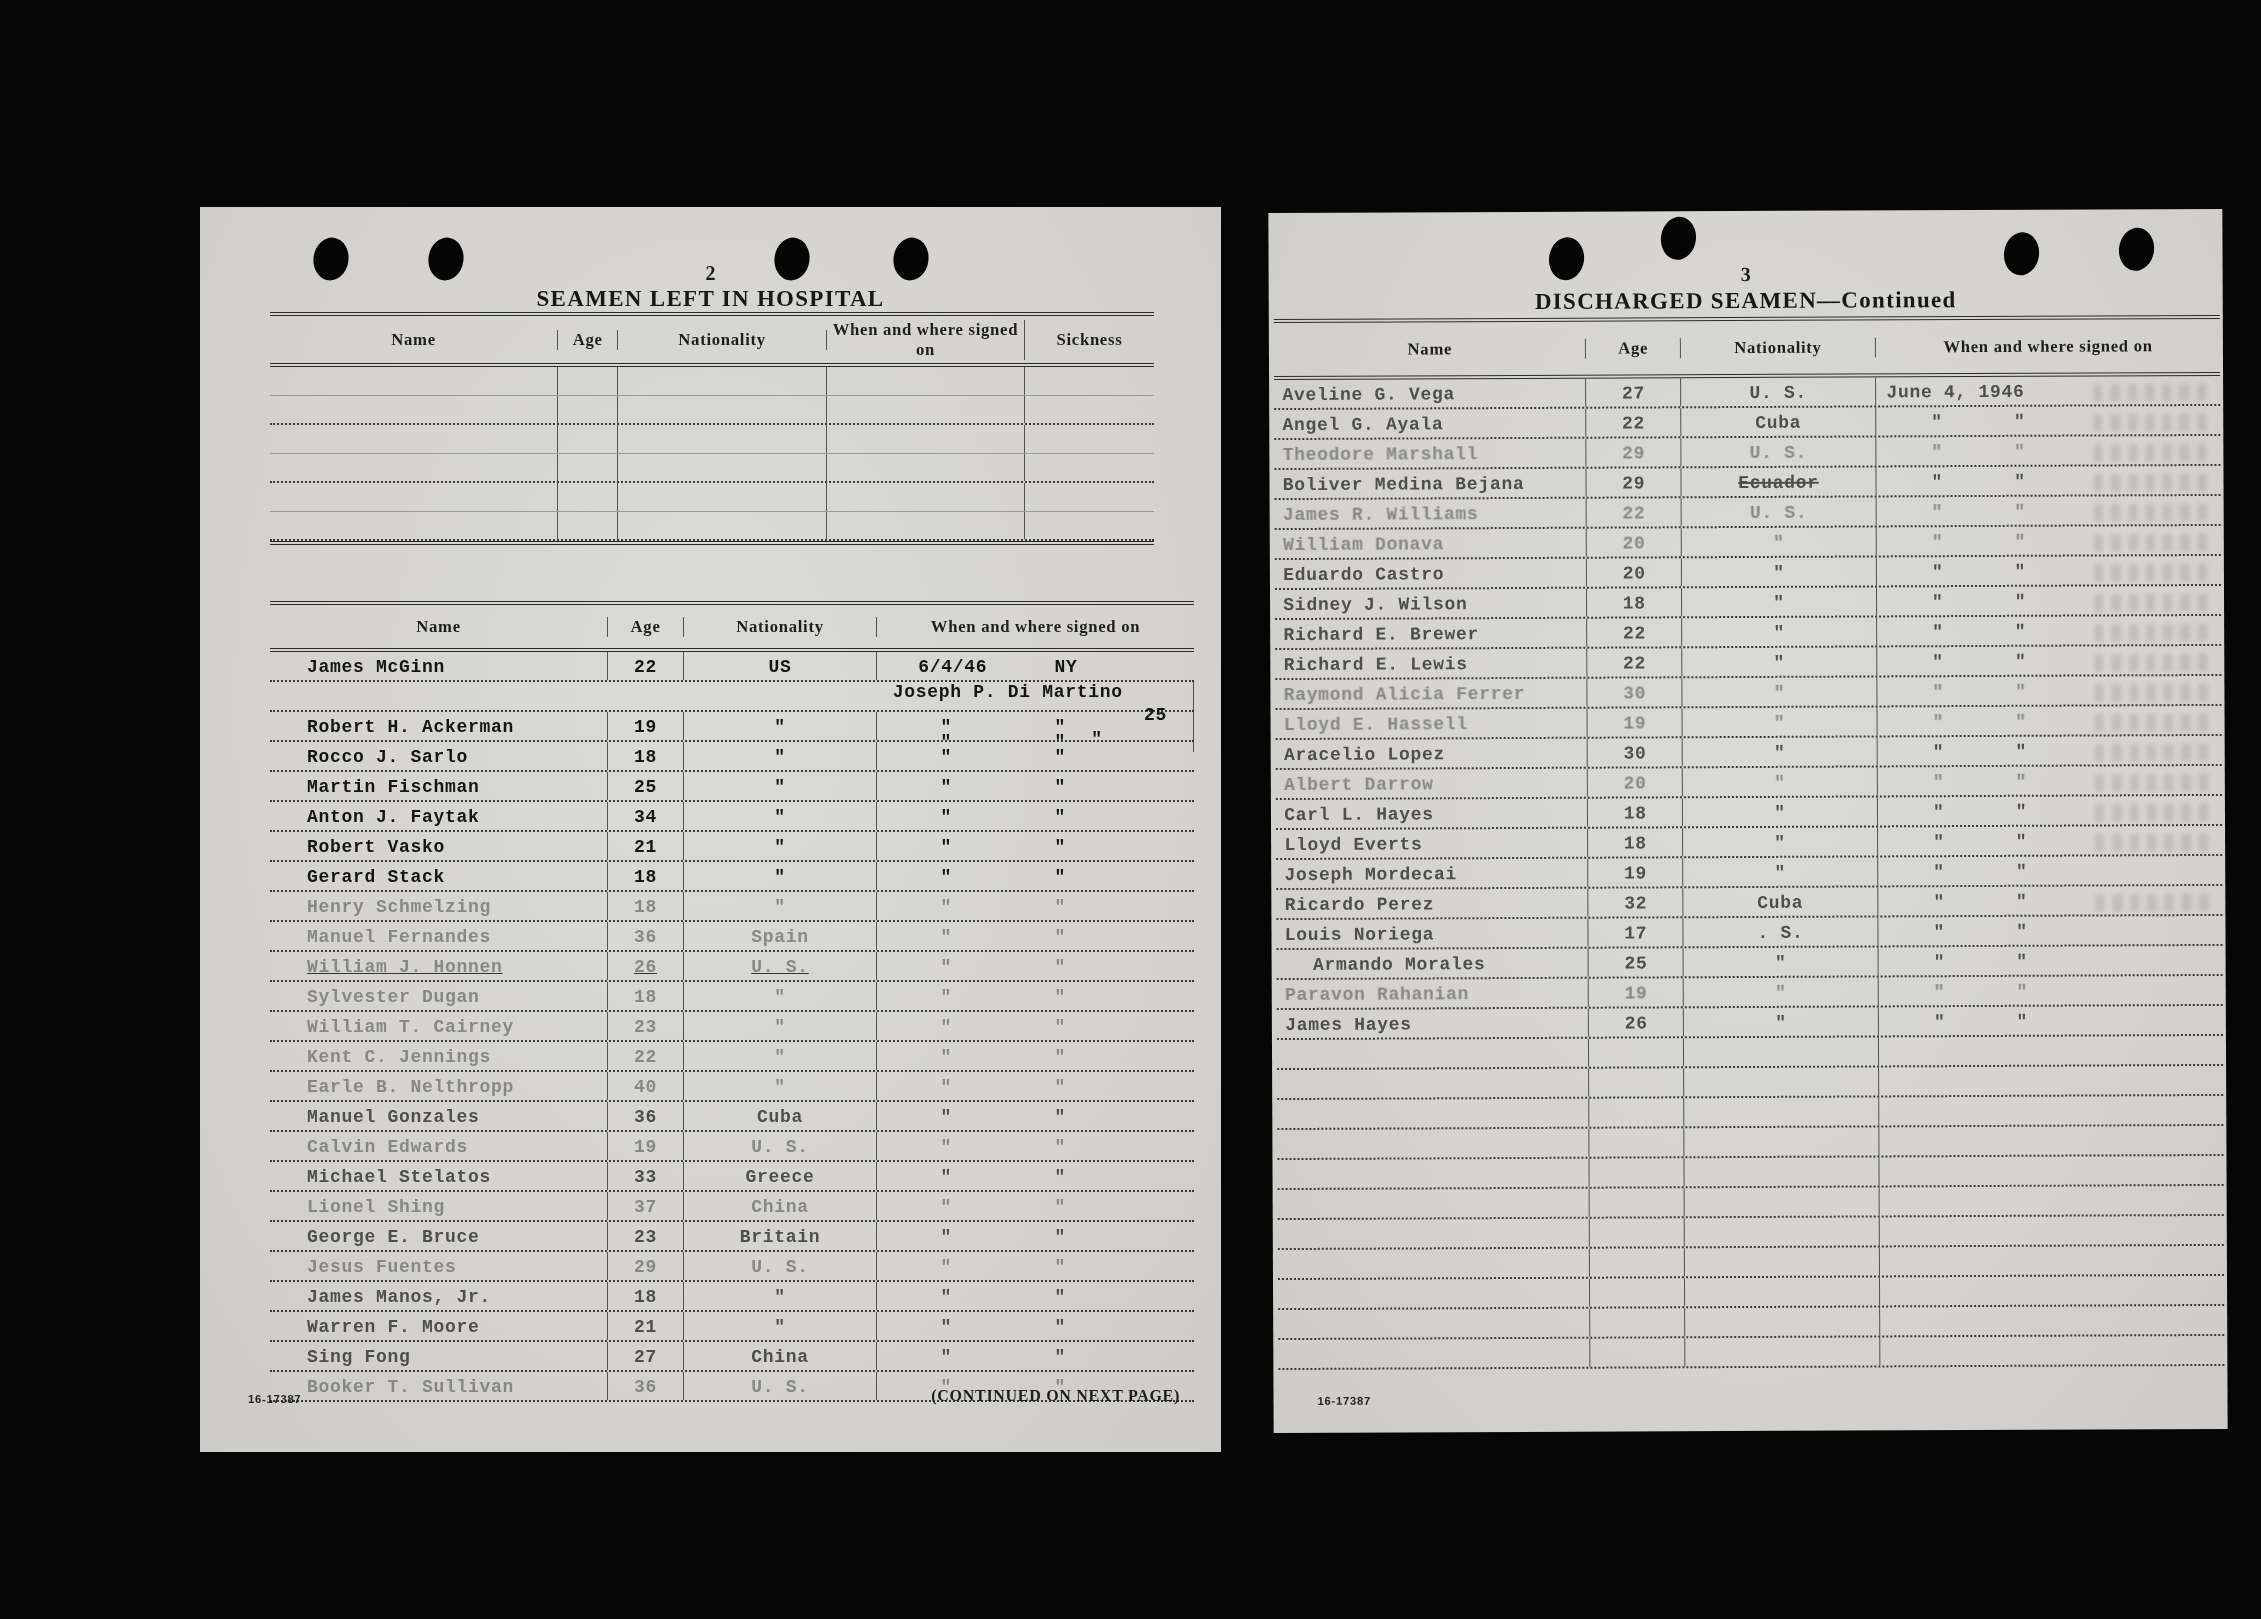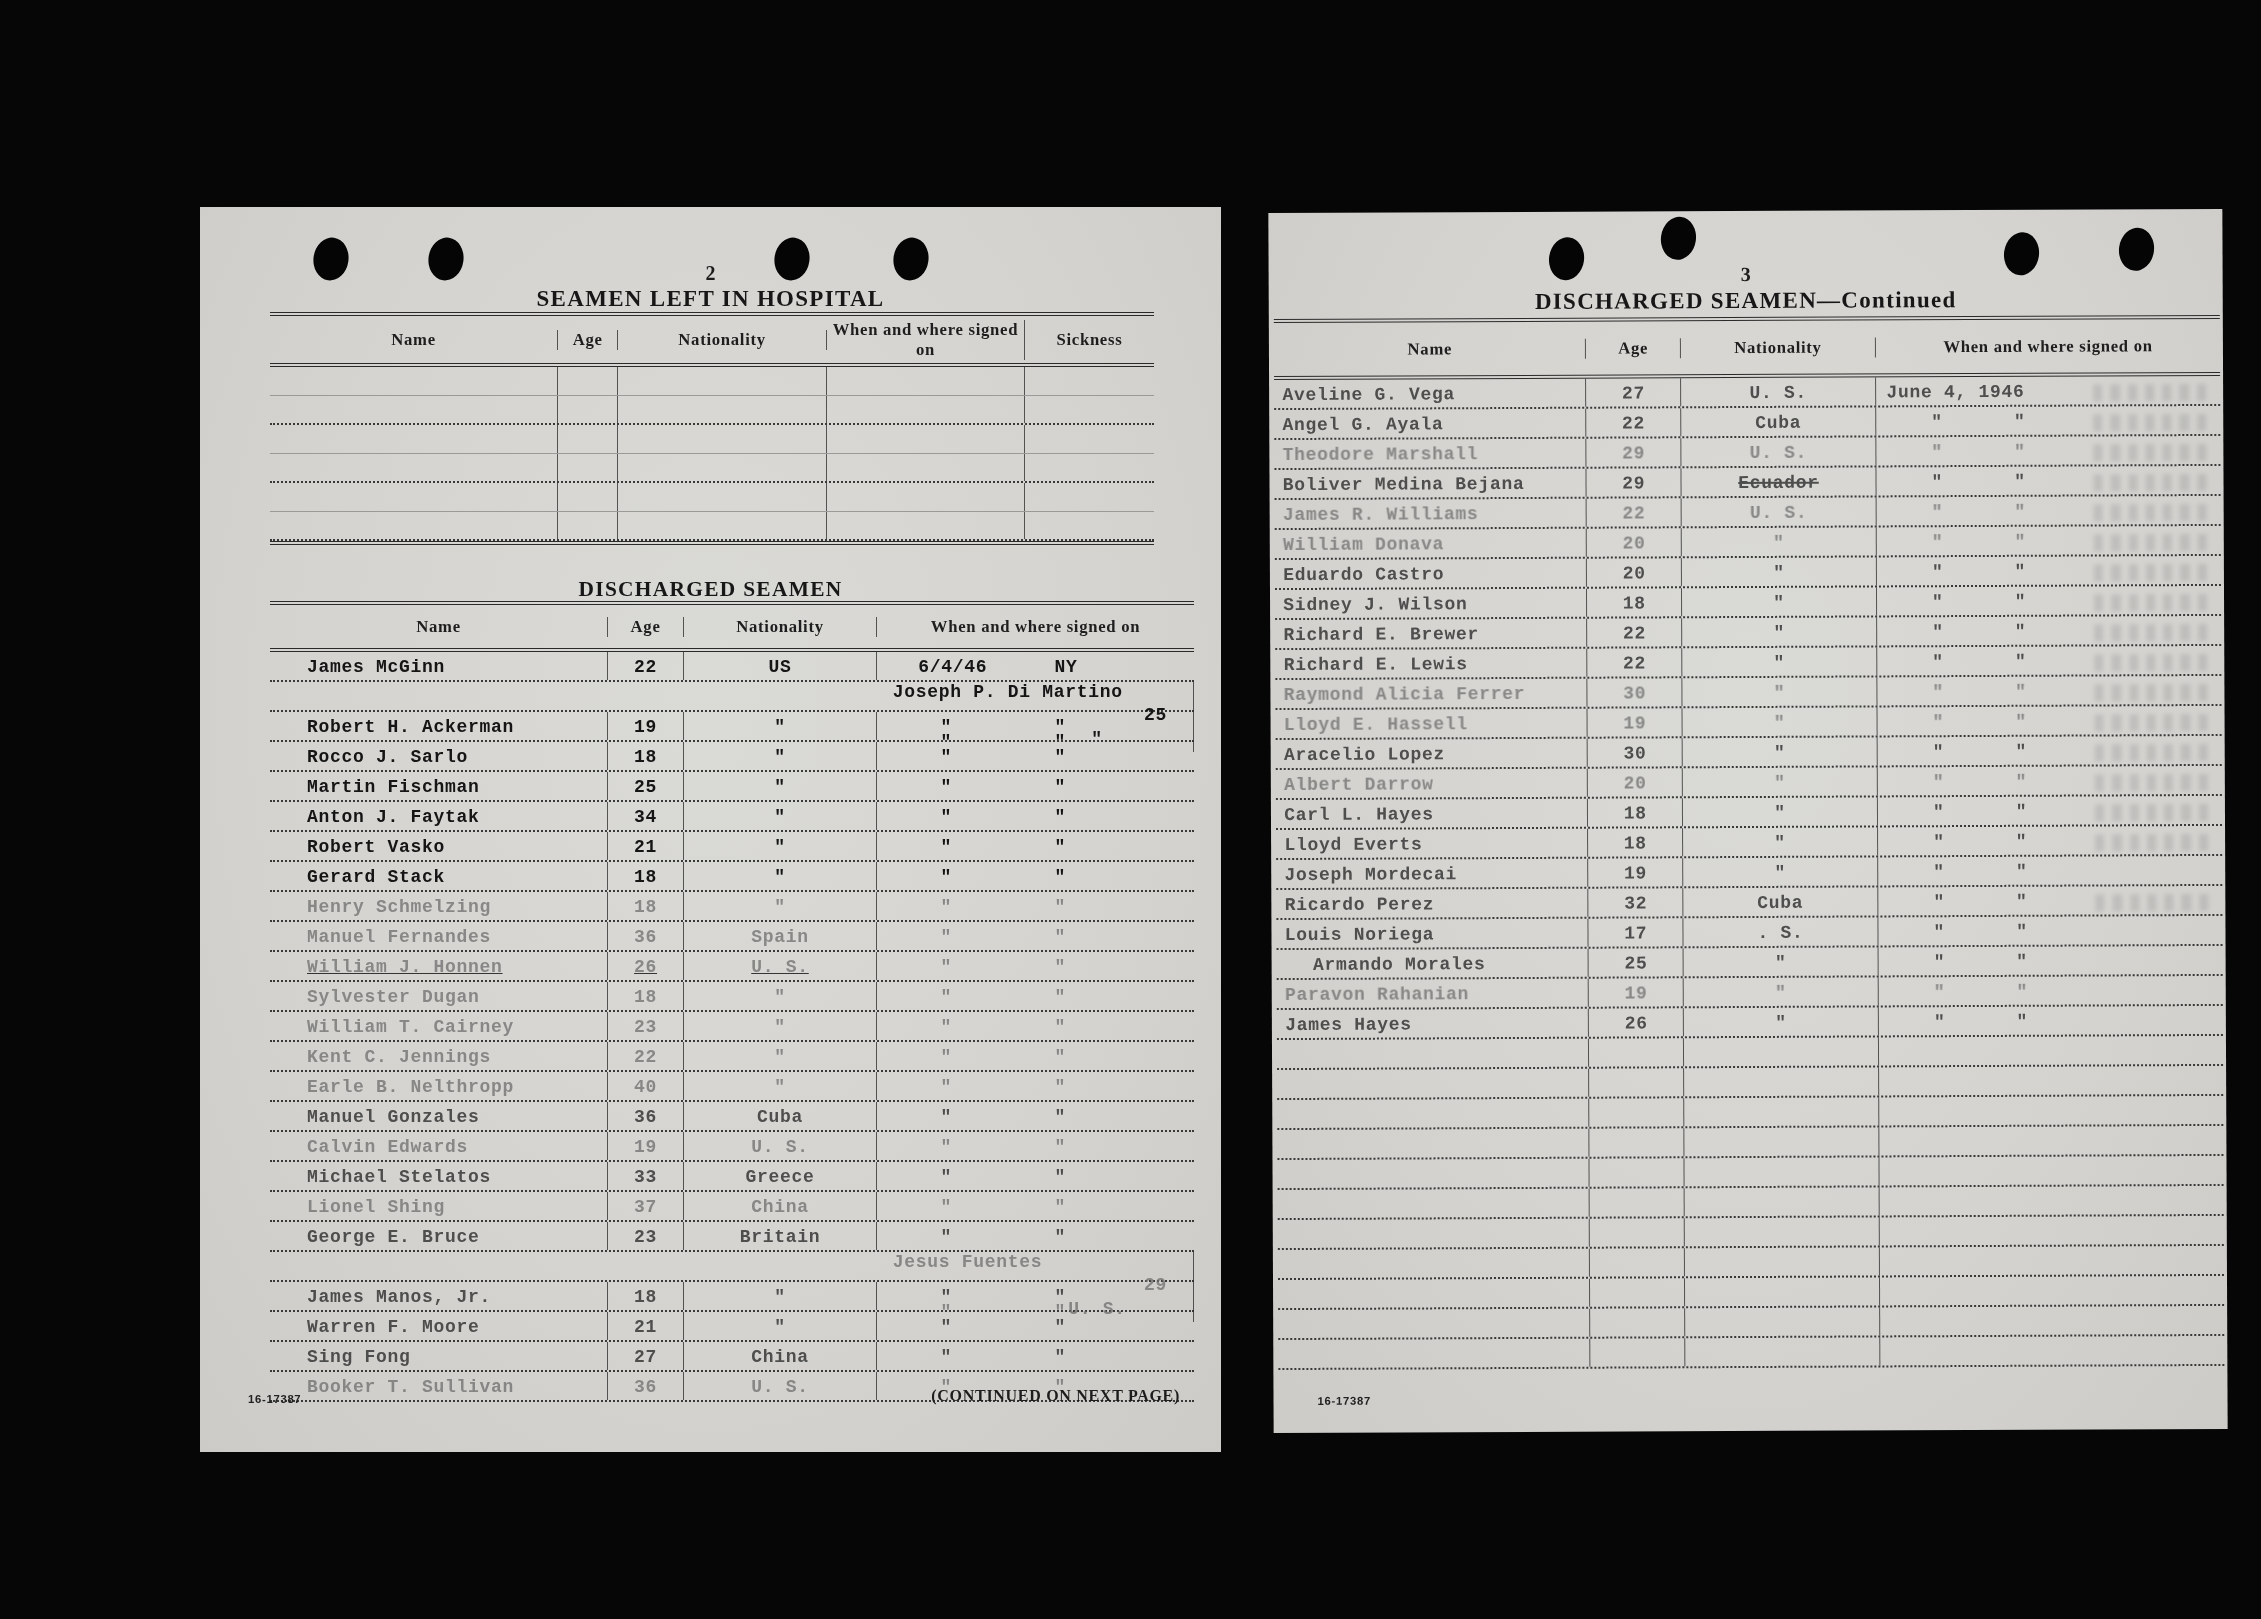--- a/index.html
+++ b/index.html
@@ -121,21 +121,20 @@
       <div class="row" style="height: 29px;">
         <div class="cell vr" style="width: 32.6%;"></div>
         <div class="cell vr" style="width: 6.8%;"></div>
         <div class="cell vr" style="width: 23.6%;"></div>
         <div class="cell vr" style="width: 22.4%;"></div>
         <div class="cell" style="width: 14.6%;"></div>
       </div>
       <div class="bottom-dbl"></div>
     </div>
 
-  <div class="doc-title" style="top:370px;font-size:21.4px;">DISCHARGED SEAMEN</div>
 
   <div class="tbl" id="discharged-table" style="left:70px;top:394px;width:924px;">
       <div class="hdr-row" style="height: 43px;">
         <div class="hdr-cell vr" style="width: 36.6%;">Name</div>
         <div class="hdr-cell vr" style="width: 8.2%;">Age</div>
         <div class="hdr-cell vr" style="width: 20.9%;">Nationality</div>
         <div class="hdr-cell" style="width: 34.3%;">When and where signed on</div>
       </div>
       <div class="row" style="height: 30px;">
         <div class="cell vr" style="width: 36.6%;">
@@ -430,21 +429,21 @@
           <span class="tw t-med">23</span>
         </div>
         <div class="cell vr c-nat" style="width: 20.9%;">
           <span class="tw t-med">Britain</span>
         </div>
         <div class="cell" style="width: 34.3%;">
           <span class="tw t-med w1" style="left: 20%;">"</span>
           <span class="tw t-med w2" style="left: 56%;">"</span>
         </div>
       </div>
-      <div class="row" style="height: 30px; flex-direction: column;">
+      <div class="row" style="height: 30px;">
         <div class="cell vr" style="width: 36.6%;">
           <span class="tw t-faint" style="padding-left: 37px;">Jesus Fuentes</span>
         </div>
         <div class="cell vr c-age" style="width: 8.2%;">
           <span class="tw t-faint">29</span>
         </div>
         <div class="cell vr c-nat" style="width: 20.9%;">
           <span class="tw t-faint">U. S.</span>
         </div>
         <div class="cell" style="width: 34.3%;">

